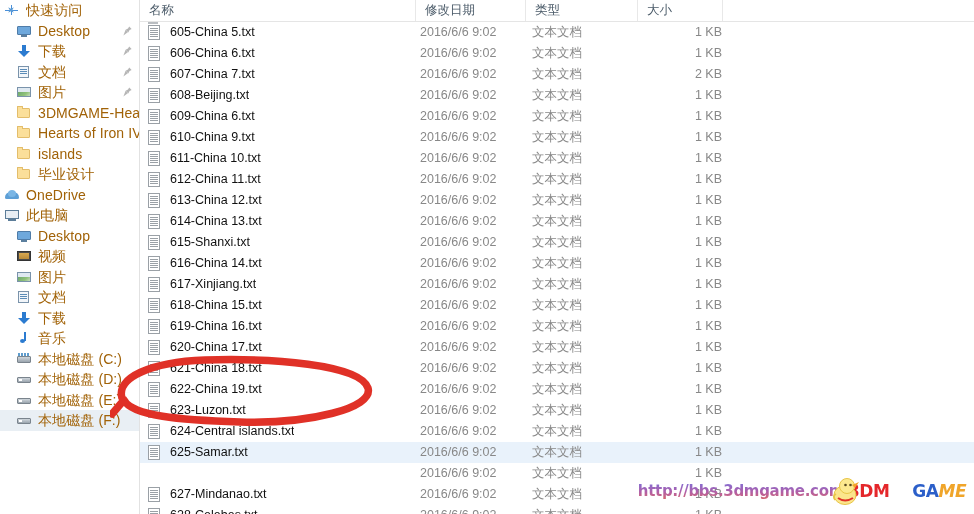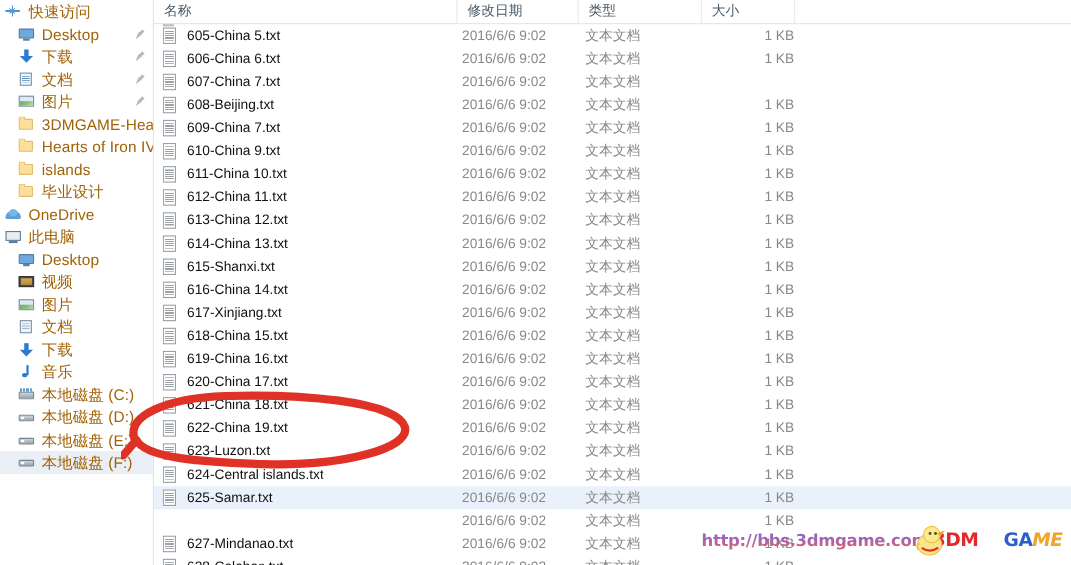--- a/index.html
+++ b/index.html
@@ -541,35 +541,36 @@
           <div class="cell cell-type">文本文档</div>
           <div class="cell cell-size">1 KB</div>
         </div>
         <div class="row">
           <div class="cell cell-name"><span class="file-ico">
               <span class="page"></span>
               <span class="lines"></span>
             </span><span>607-China 7.txt</span></div>
           <div class="cell cell-date">2016/6/6 9:02</div>
           <div class="cell cell-type">文本文档</div>
+          <div class="cell cell-size">2 KB</div>
         </div>
         <div class="row">
           <div class="cell cell-name"><span class="file-ico">
               <span class="page"></span>
               <span class="lines"></span>
             </span><span>608-Beijing.txt</span></div>
           <div class="cell cell-date">2016/6/6 9:02</div>
           <div class="cell cell-type">文本文档</div>
           <div class="cell cell-size">1 KB</div>
         </div>
         <div class="row">
           <div class="cell cell-name"><span class="file-ico">
               <span class="page"></span>
               <span class="lines"></span>
-            </span><span>609-China 7.txt</span></div>
+            </span><span>609-China 6.txt</span></div>
           <div class="cell cell-date">2016/6/6 9:02</div>
           <div class="cell cell-type">文本文档</div>
           <div class="cell cell-size">1 KB</div>
         </div>
         <div class="row">
           <div class="cell cell-name"><span class="file-ico">
               <span class="page"></span>
               <span class="lines"></span>
             </span><span>610-China 9.txt</span></div>
           <div class="cell cell-date">2016/6/6 9:02</div>

